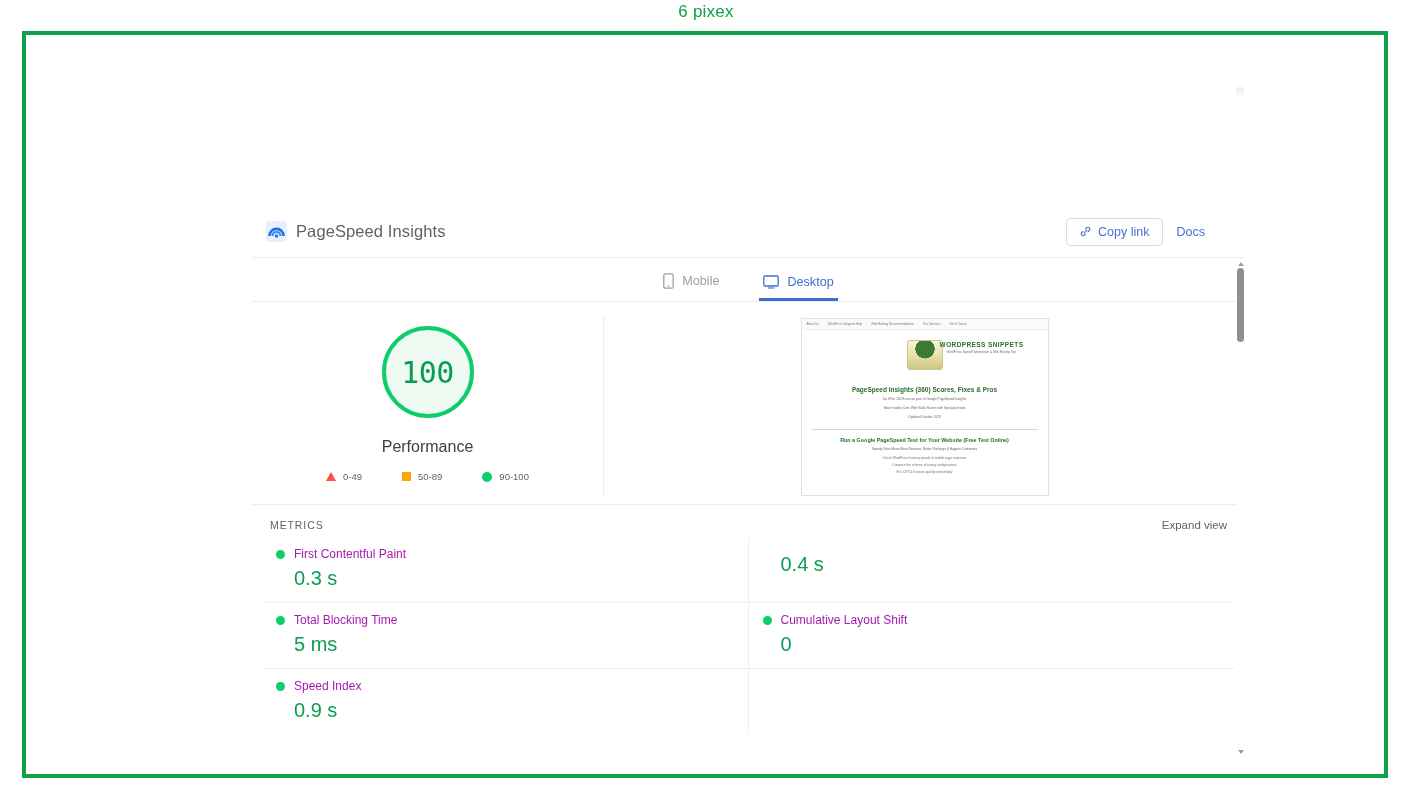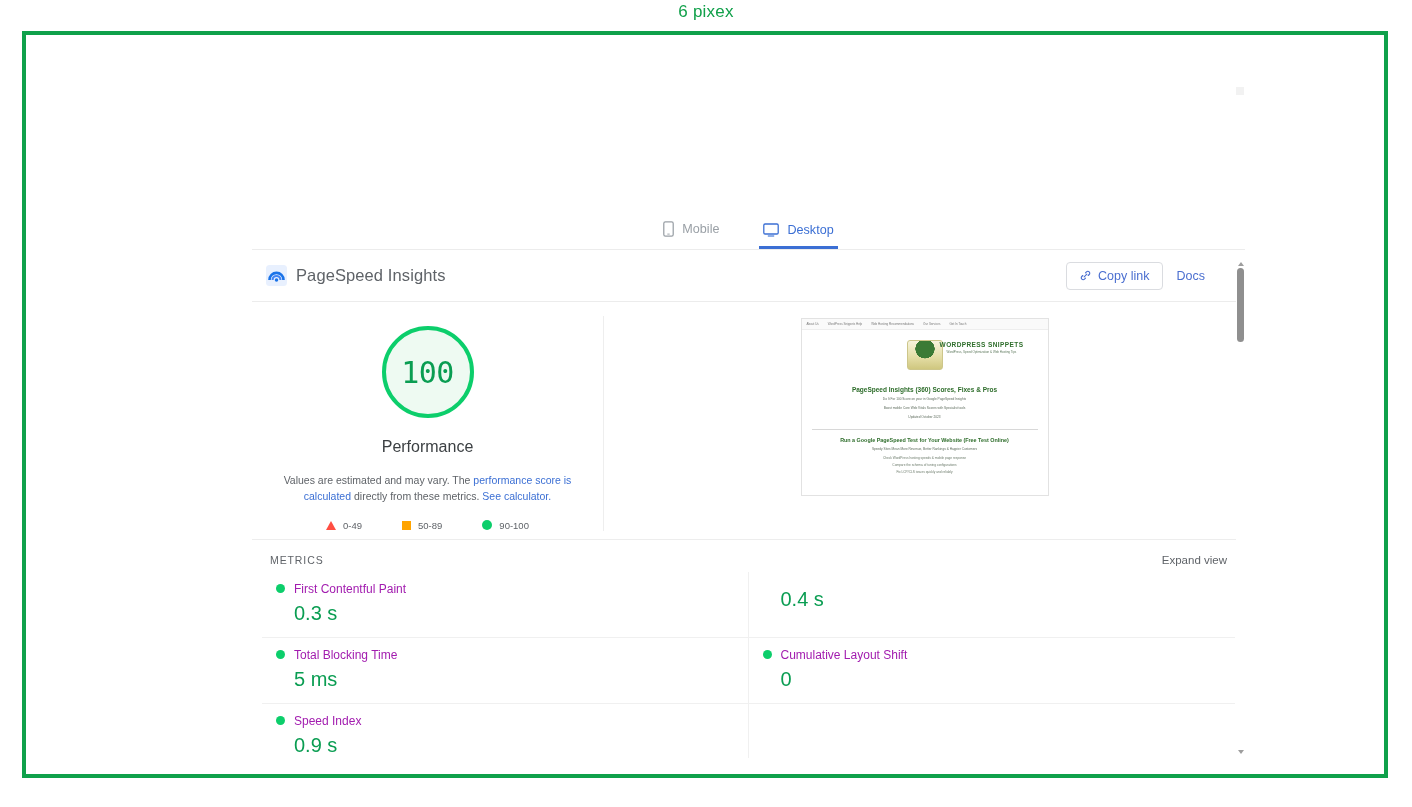--- a/index.html
+++ b/index.html
@@ -234,41 +234,20 @@
   }
 </style>
 </head>
 <body>
 
 <div id="slide-title">6 pixex</div>
 
 <div id="green-frame">
 
   <div id="psi-panel">
-
-    <div id="psi-tabs">
-      <div class="psi-tab">
-        <span>
-          <svg width="11" height="16" viewBox="0 0 14 20" fill="none" stroke="#9aa0a6" stroke-width="1.6">
-            <rect x="1" y="1" width="12" height="18" rx="2"></rect>
-            <line x1="5.5" y1="16.5" x2="8.5" y2="16.5" stroke-width="1.2"></line>
-          </svg>
-        </span>
-        <span>Mobile</span>
-      </div>
-      <div class="psi-tab active">
-        <span>
-          <svg width="16" height="14" viewBox="0 0 20 17" fill="none" stroke="#3b6fd4" stroke-width="1.6">
-            <rect x="1" y="1" width="18" height="12.5" rx="1.6"></rect>
-            <line x1="6" y1="16" x2="14" y2="16" stroke-width="1.4"></line>
-          </svg>
-        </span>
-        <span>Desktop</span>
-      </div>
-    </div>
 
     <div id="psi-header">
       <div id="psi-brand">
         <span id="psi-logo">
           <svg width="21" height="21" viewBox="0 0 24 24">
             <rect x="0" y="0" width="24" height="24" rx="4" fill="#e8f0fe"></rect>
             <path d="M4 17a8 8 0 0 1 16 0" fill="none" stroke="#1a73e8" stroke-width="3"></path>
             <path d="M7.5 17a4.5 4.5 0 0 1 9 0" fill="none" stroke="#4285f4" stroke-width="2.4"></path>
             <circle cx="12" cy="17" r="2" fill="#1a73e8"></circle>
           </svg>
@@ -284,34 +263,52 @@
               <path d="M12 7l1.8-1.8a3.5 3.5 0 1 1 5 5L17 12"></path>
               <path d="M12 17l-1.8 1.8a3.5 3.5 0 1 1-5-5L7 12"></path>
             </svg>
           </span>
           <span>Copy link</span>
         </div>
         <a id="docs-link">Docs</a>
       </div>
     </div>
 
+    <div id="psi-tabs">
+      <div class="psi-tab">
+        <span>
+          <svg width="11" height="16" viewBox="0 0 14 20" fill="none" stroke="#9aa0a6" stroke-width="1.6">
+            <rect x="1" y="1" width="12" height="18" rx="2"></rect>
+            <line x1="5.5" y1="16.5" x2="8.5" y2="16.5" stroke-width="1.2"></line>
+          </svg>
+        </span>
+        <span>Mobile</span>
+      </div>
+      <div class="psi-tab active">
+        <span>
+          <svg width="16" height="14" viewBox="0 0 20 17" fill="none" stroke="#3b6fd4" stroke-width="1.6">
+            <rect x="1" y="1" width="18" height="12.5" rx="1.6"></rect>
+            <line x1="6" y1="16" x2="14" y2="16" stroke-width="1.4"></line>
+          </svg>
+        </span>
+        <span>Desktop</span>
+      </div>
+    </div>
+
     <div id="psi-body">
 
       <div id="summary-row">
 
         <div id="gauge-col">
           <div id="gauge-wrap">
             <div id="gauge-circle">
               <span id="gauge-score">100</span>
             </div>
           </div>
           <div id="gauge-label">Performance</div>
-          <div id="gauge-note">
-            <span>Values are estimated and may vary. The </span><a>performance score is calculated</a><span> directly from these metrics. </span><a>See calculator.</a>
-          </div>
           <div id="gauge-legend">
             <div class="legend-item">
               <span class="legend-tri"></span>
               <span>0-49</span>
             </div>
             <div class="legend-item">
               <span class="legend-sq"></span>
               <span>50-89</span>
             </div>
             <div class="legend-item">

